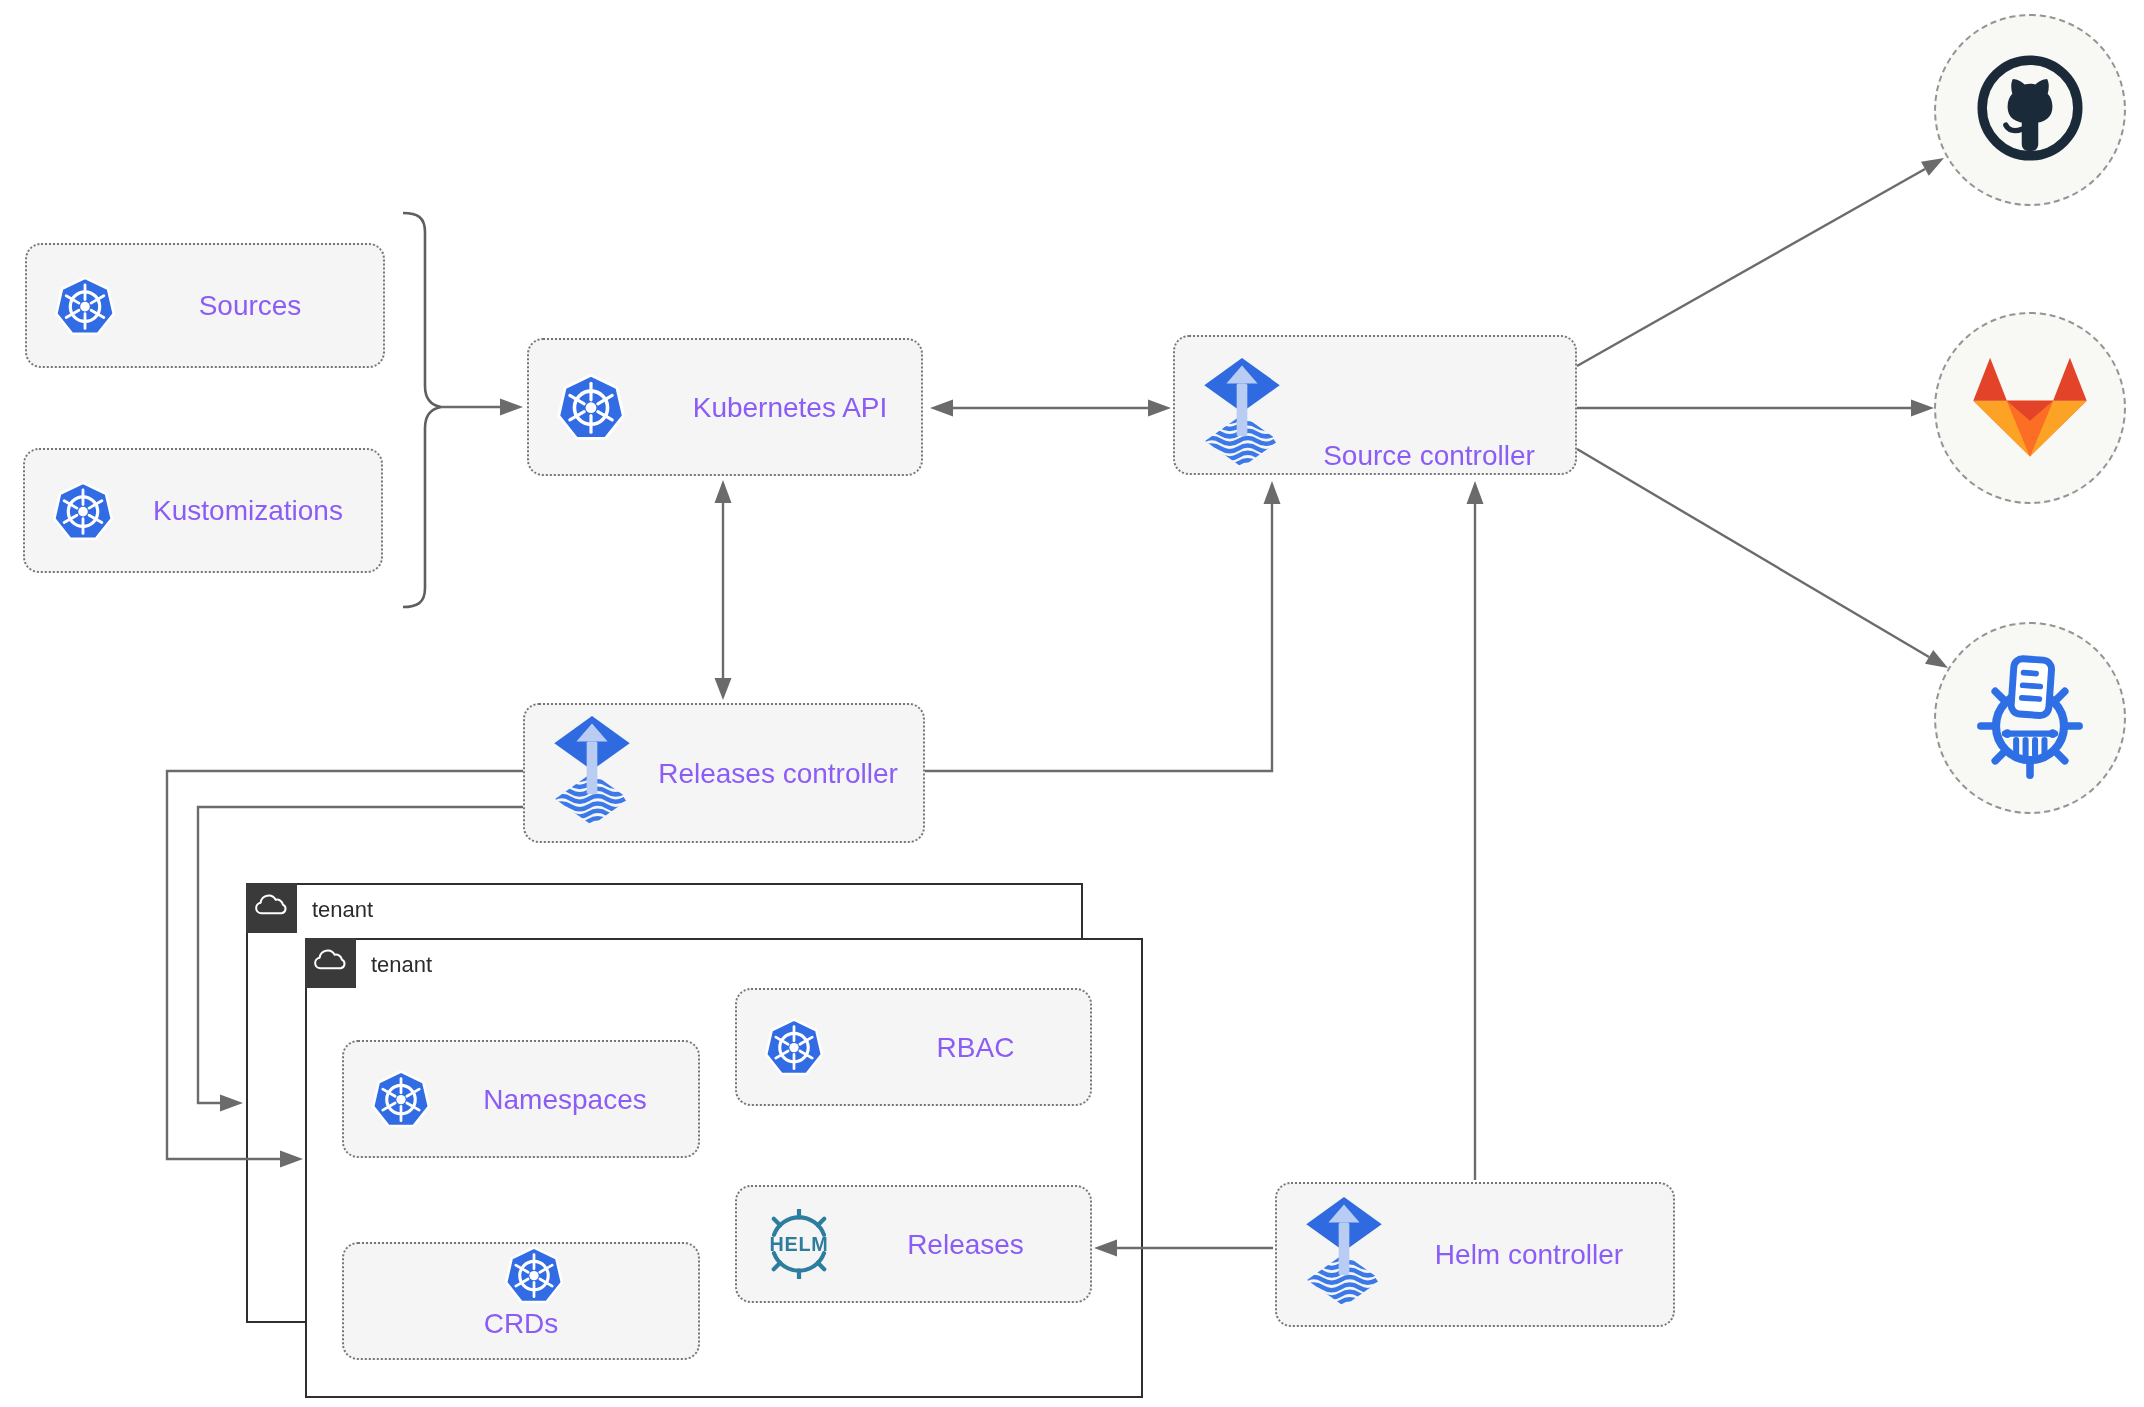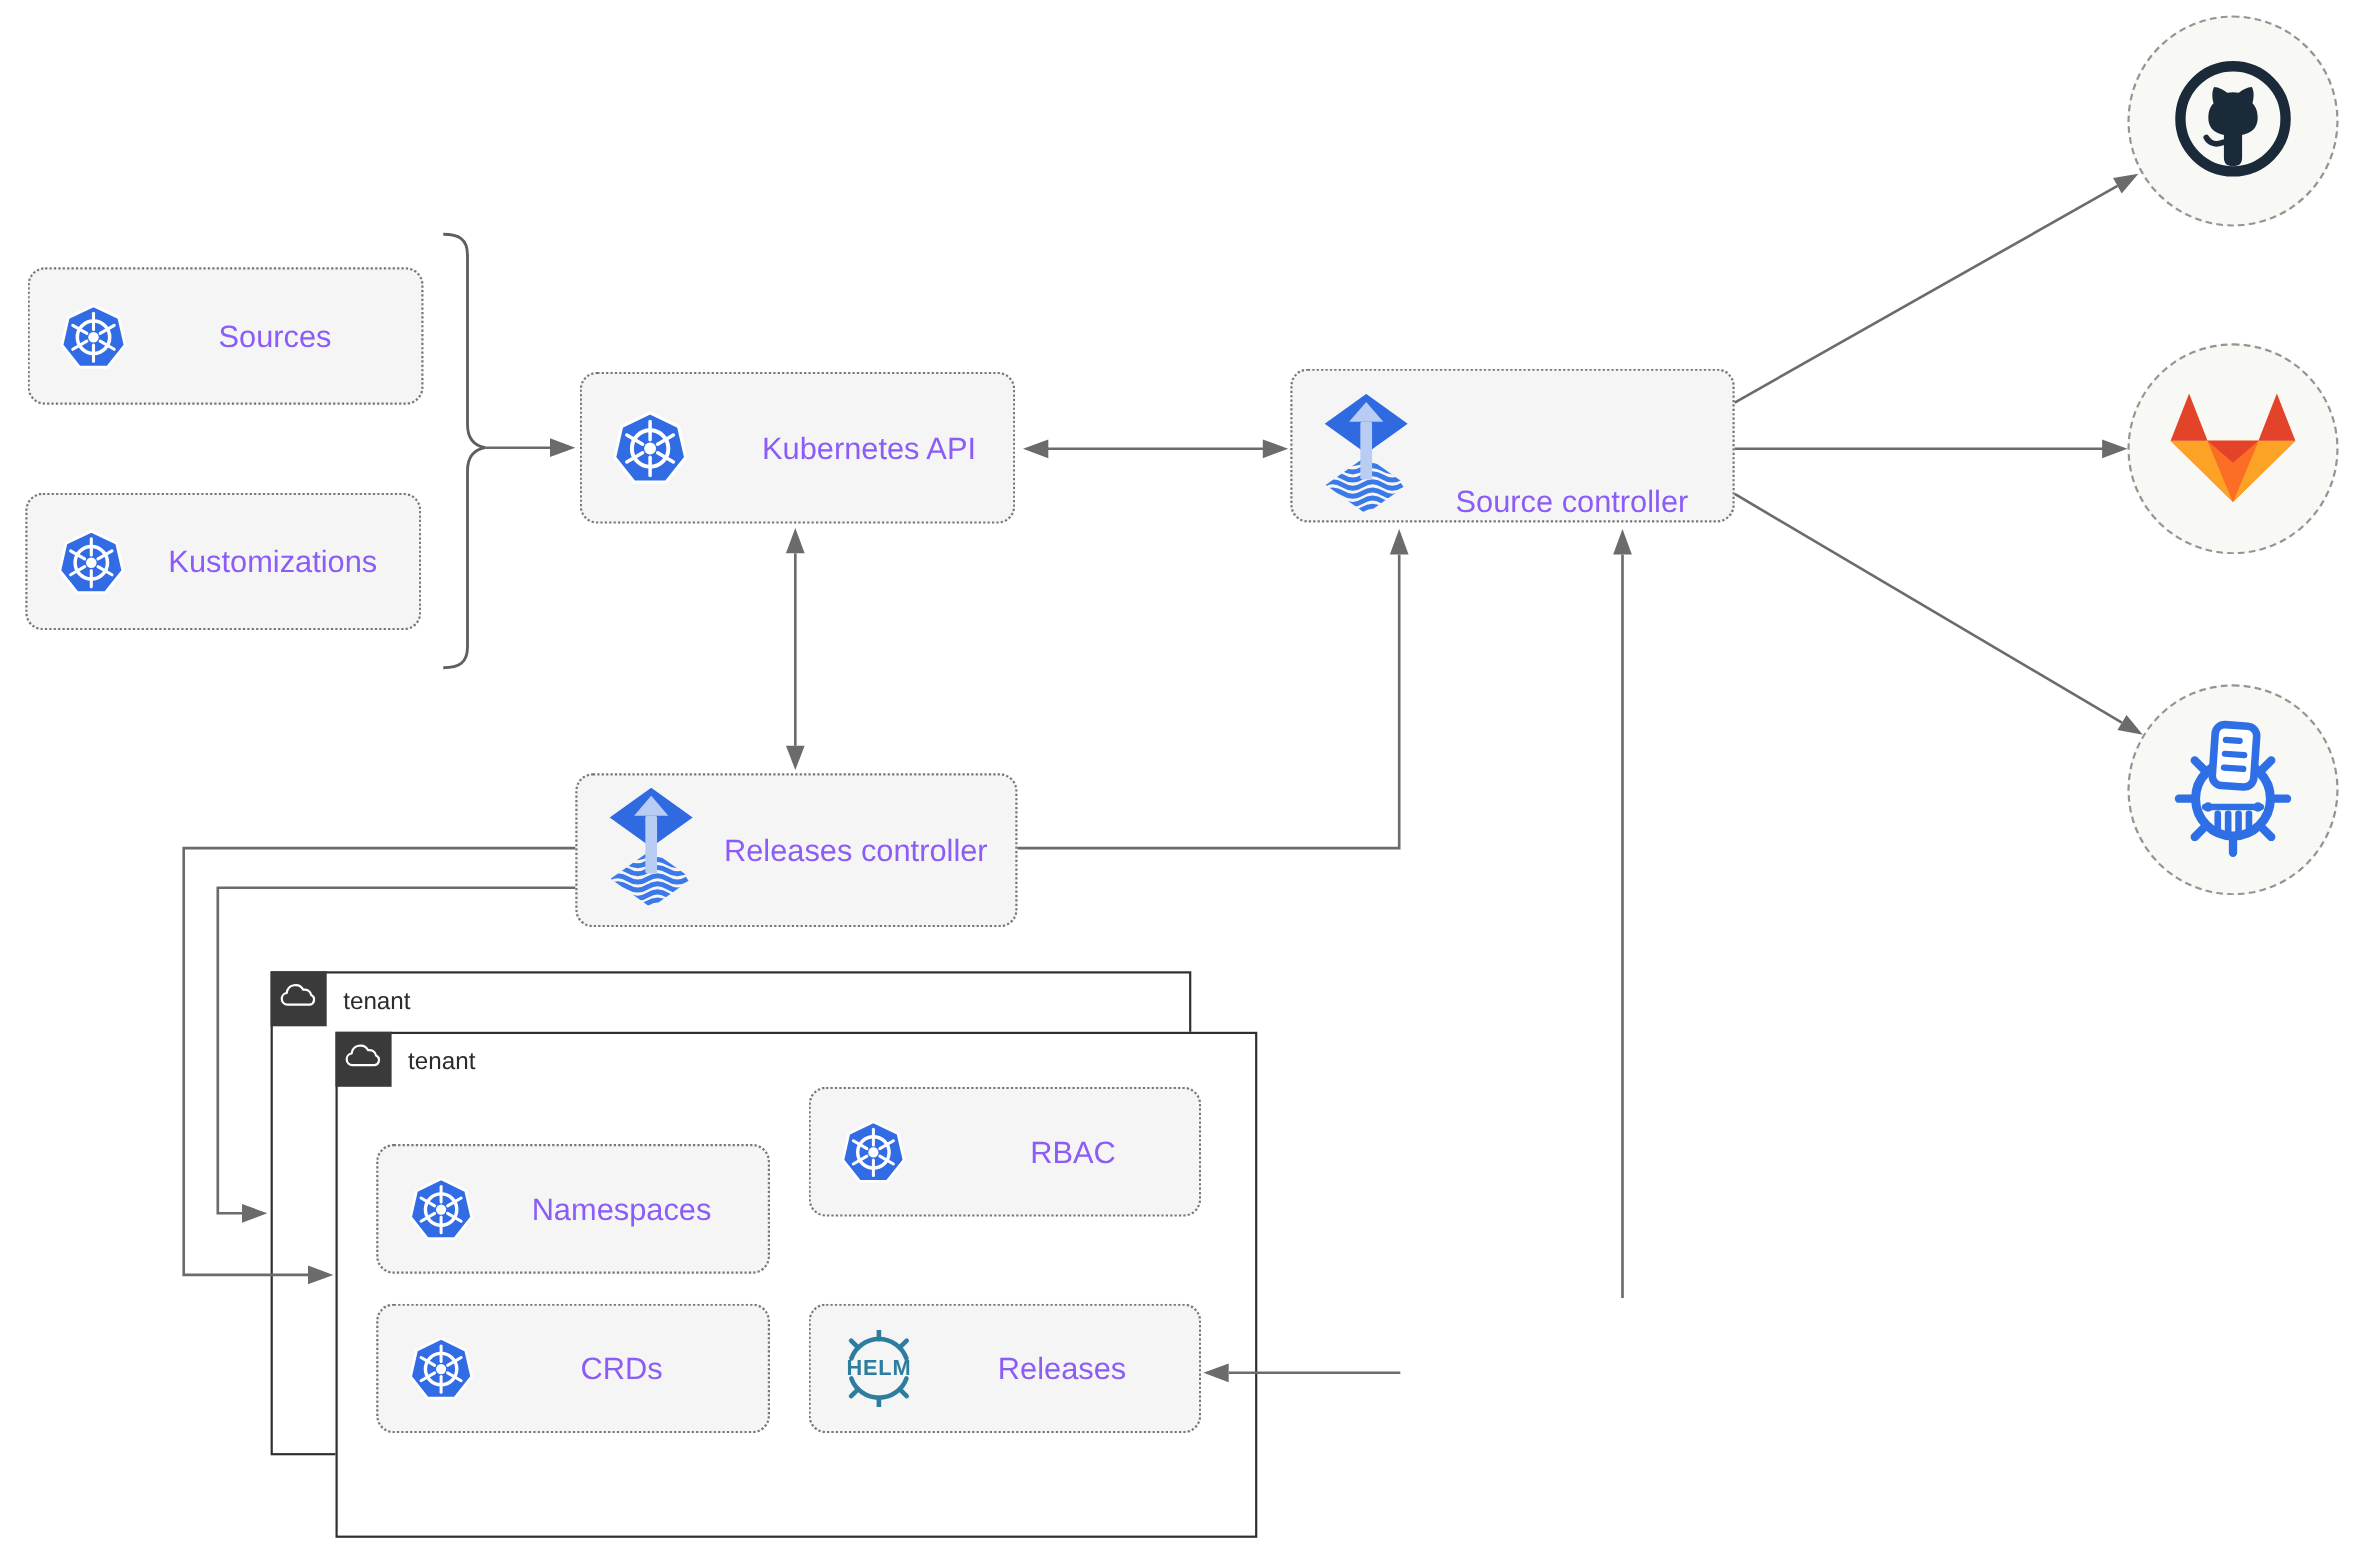--- a/index.html
+++ b/index.html
@@ -149,40 +149,48 @@
 
   <div class="node" style="left:523px;top:703px;width:402px;height:140px;">
     <span class="ic">
       <svg width="82" height="115" viewBox="0 0 100 140">
           <use href="#sym-flux"></use>
         </svg>
       </span>
     <span class="lbl">Releases controller</span>
   </div>
 
+  <div class="node" style="left:1275px;top:1182px;width:400px;height:145px;">
+    <span class="ic">
+      <svg width="82" height="115" viewBox="0 0 100 140">
+          <use href="#sym-flux"></use>
+        </svg>
+      </span>
+    <span class="lbl">Helm controller</span>
+  </div>
 
   <div class="node" style="left:342px;top:1040px;width:358px;height:118px;">
     <span class="ic">
       <svg width="62" height="62" viewBox="0 0 100 100">
           <use href="#sym-k8s"></use>
         </svg>
       </span>
     <span class="lbl">Namespaces</span>
   </div>
 
   <div class="node" style="left:735px;top:988px;width:357px;height:118px;gap:36px;">
     <span class="ic">
       <svg width="62" height="62" viewBox="0 0 100 100">
           <use href="#sym-k8s"></use>
         </svg>
       </span>
     <span class="lbl">RBAC</span>
   </div>
 
-  <div class="node" style="left:342px;top:1185px;width:358px;height:118px;">
+  <div class="node" style="left:342px;top:1242px;width:358px;height:118px;flex-direction:column;">
     <span class="ic">
       <svg width="62" height="62" viewBox="0 0 100 100">
           <use href="#sym-k8s"></use>
         </svg>
       </span>
     <span class="lbl">CRDs</span>
   </div>
 
   <div class="node" style="left:735px;top:1185px;width:357px;height:118px;">
     <span class="ic" style="margin-left:20px;">

